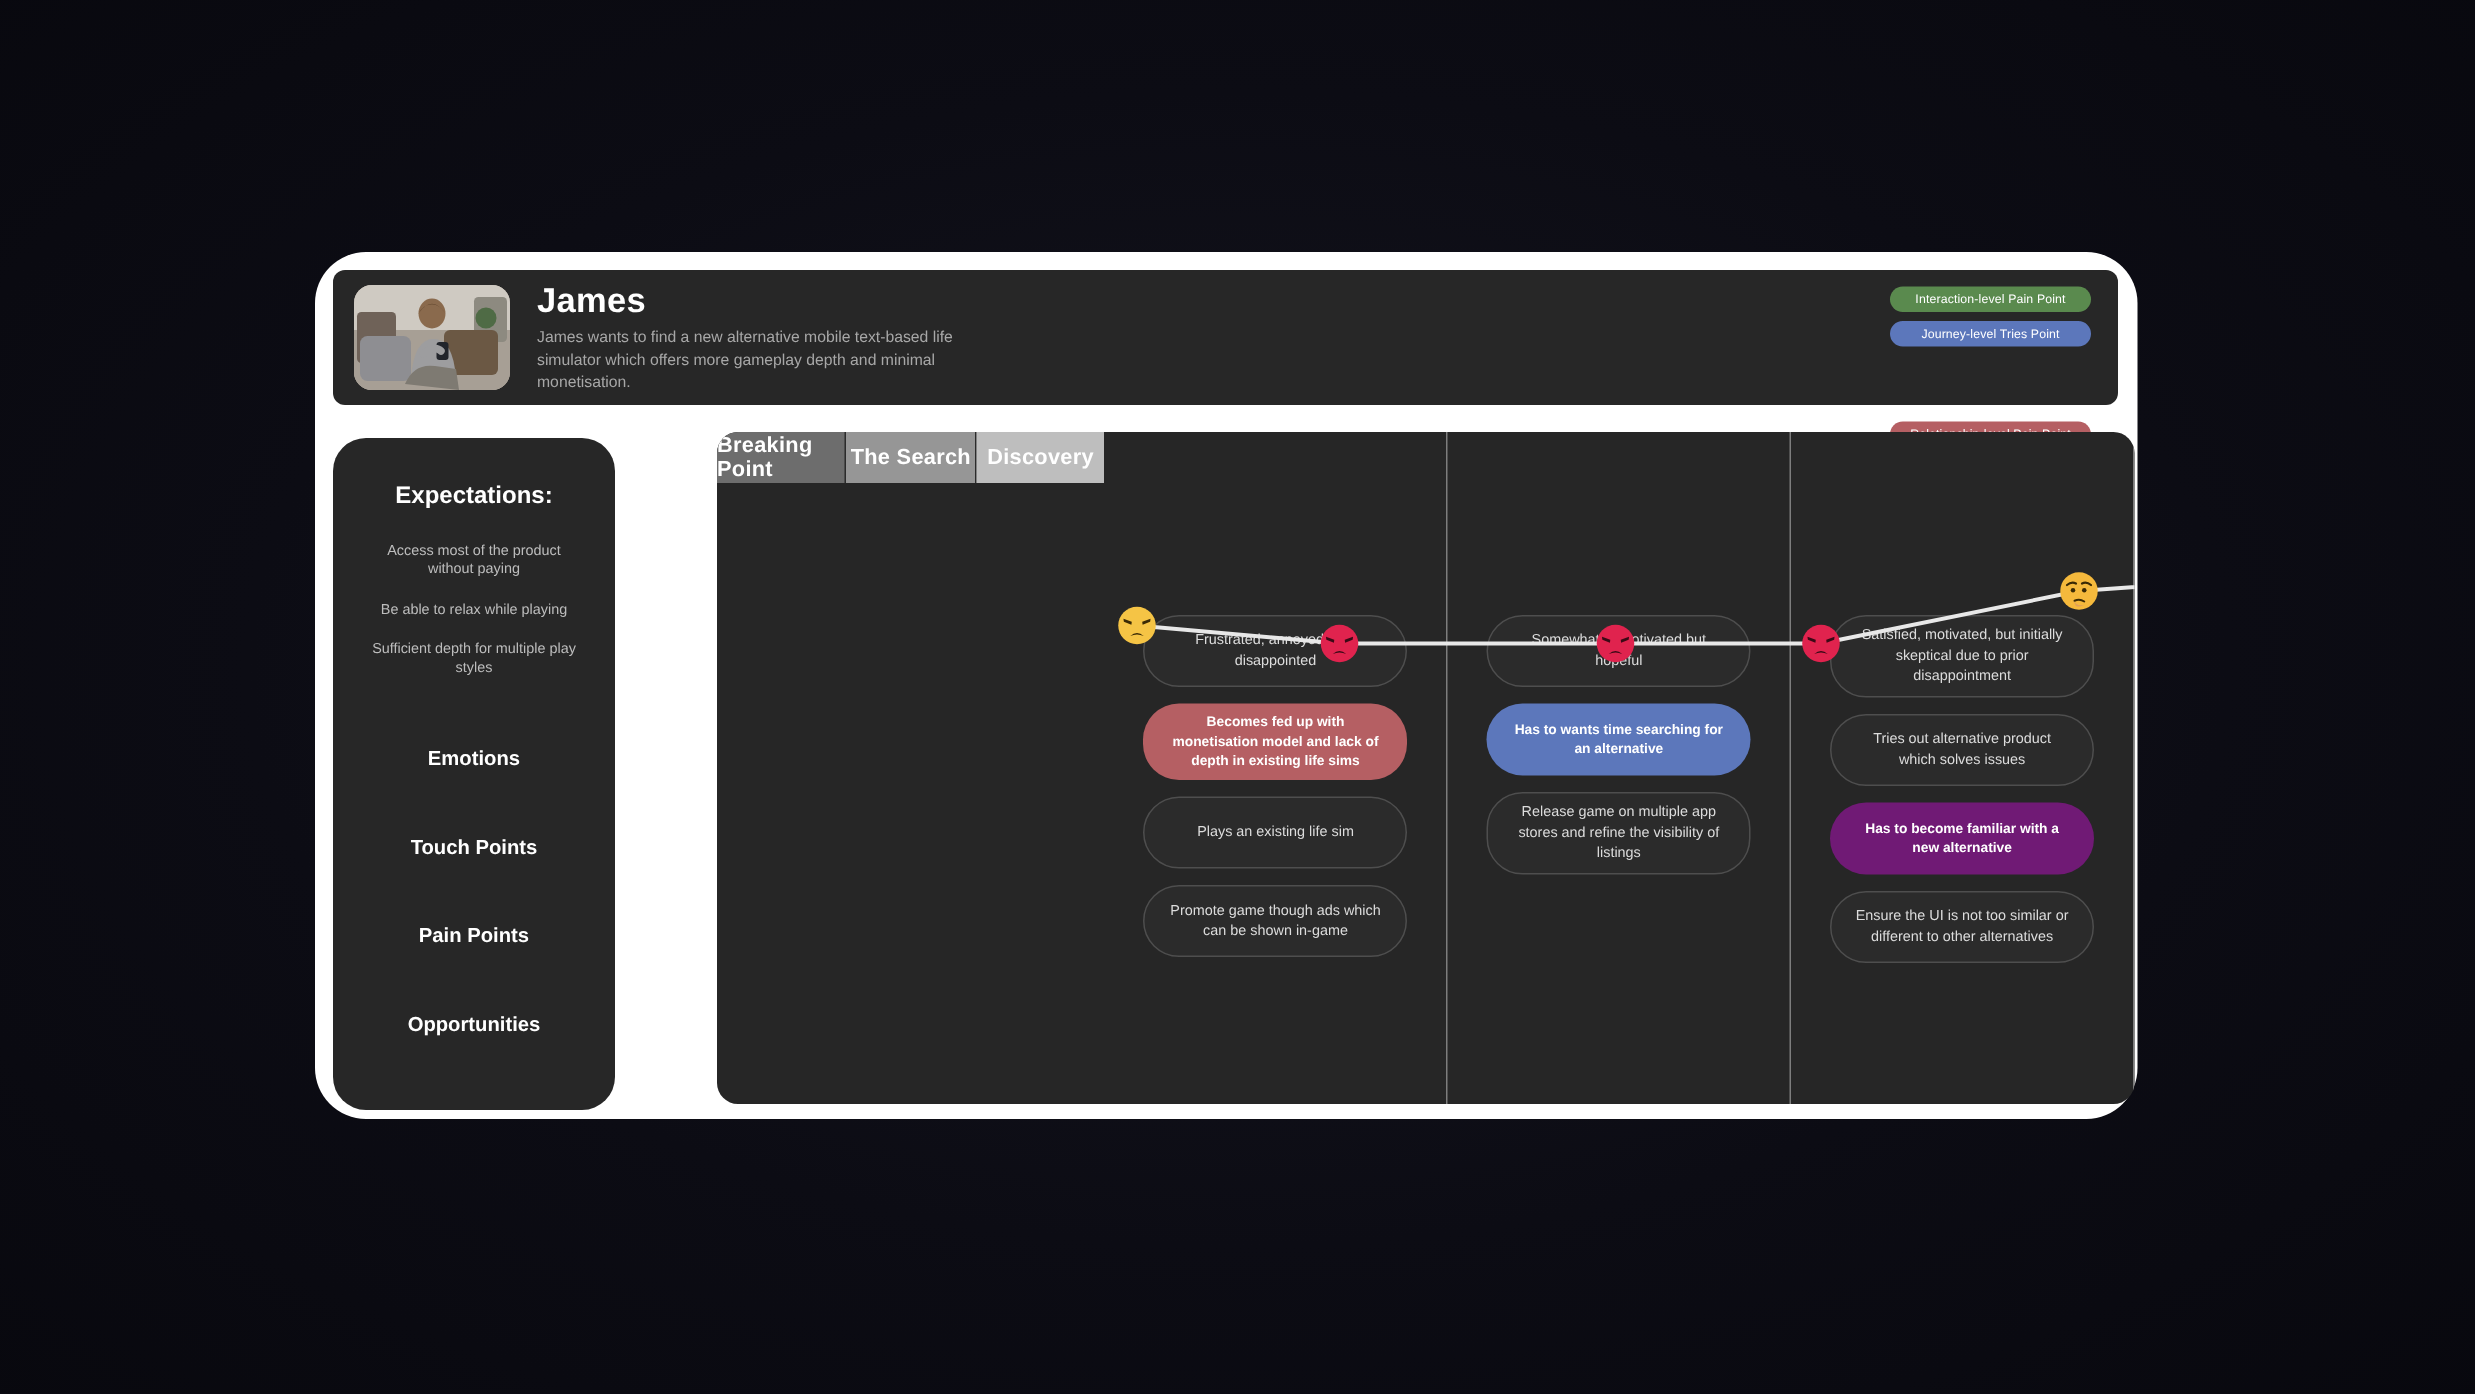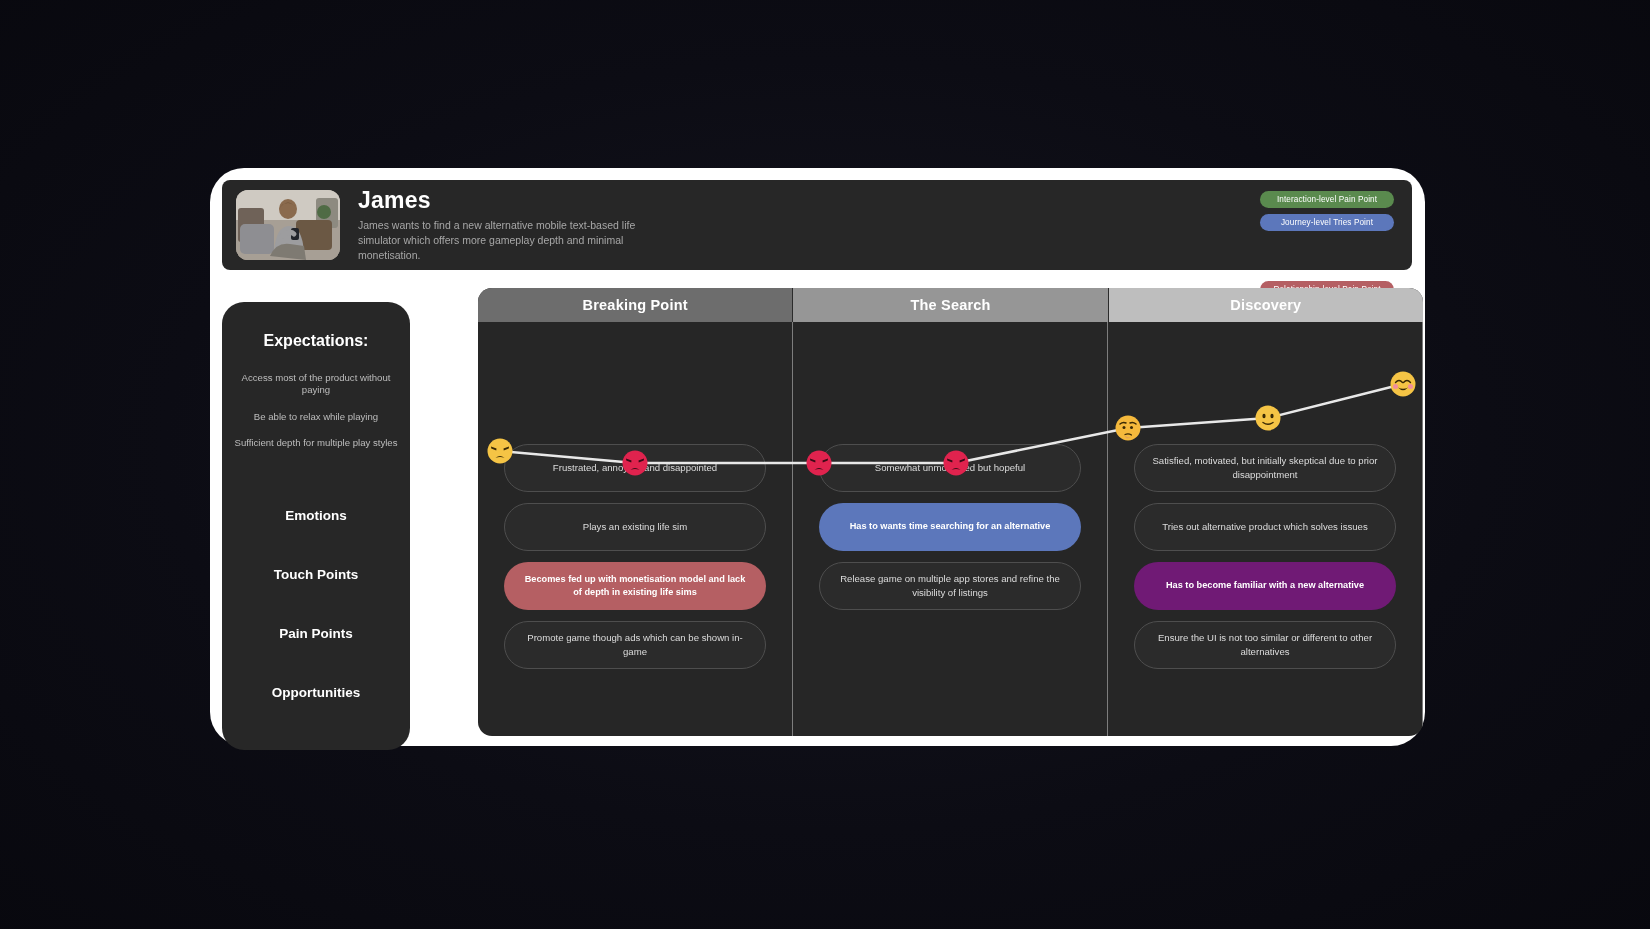--- a/index.html
+++ b/index.html
@@ -92,21 +92,21 @@
     display: flex;
     align-items: center;
     justify-content: center;
     letter-spacing: .1px;
   }
 
   
   .sidebar {
     position: absolute;
     left: 222px;
-    top: 302px;
+    top: 292px;
     width: 188px;
     height: 448px;
     background: #272727;
     border-radius: 22px;
   }
 
   .expect-title {
     color: #ffffff;
     font-size: 16px;
     font-weight: bold;
@@ -118,21 +118,21 @@
     margin-top: 22px;
     display: flex;
     flex-direction: column;
     gap: 14px;
   }
 
   .expect-item {
     color: #bdbdbd;
     font-size: 9.6px;
     text-align: center;
-    padding: 0 6px;
+    padding: 0 20px;
     line-height: 1.3;
   }
 
   .row-labels {
     position: absolute;
     left: 0;
     top: 184px;
     width: 100%;
   }
 
@@ -151,21 +151,21 @@
   .board {
     position: absolute;
     left: 478px;
     top: 288px;
     width: 945px;
     height: 448px;
     background: #262626;
     border-radius: 14px;
     overflow: hidden;
     display: flex;
-    flex-direction: column;
+    flex-direction: row;
   }
 
   .phase-header-row { display: flex; height: 34px; flex: none; }
 
   .phase-header {
     flex: 1 1 0;
     display: flex;
     align-items: center;
     justify-content: center;
     color: #ffffff;
@@ -316,22 +316,22 @@
         <span>Discovery</span>
       </div>
     </div>
 
     <div class="columns">
 
       <div class="col">
         <div class="chart-zone"></div>
         <div class="cards">
           <div class="card">Frustrated, annoyed, and disappointed</div>
+          <div class="card pain" style="background: rgb(181, 95, 99);">Becomes fed up with monetisation model and lack of depth in existing life sims</div>
           <div class="card">Plays an existing life sim</div>
-          <div class="card pain" style="background: rgb(181, 95, 99);">Becomes fed up with monetisation model and lack of depth in existing life sims</div>
           <div class="card">Promote game though ads which can be shown in-game</div>
         </div>
       </div>
 
       <div class="col">
         <div class="chart-zone"></div>
         <div class="cards">
           <div class="card">Somewhat unmotivated but hopeful</div>
           <div class="card pain" style="background: rgb(92, 119, 187);">Has to wants time searching for an alternative</div>
           <div class="card">Release game on multiple app stores and refine the visibility of listings</div>

